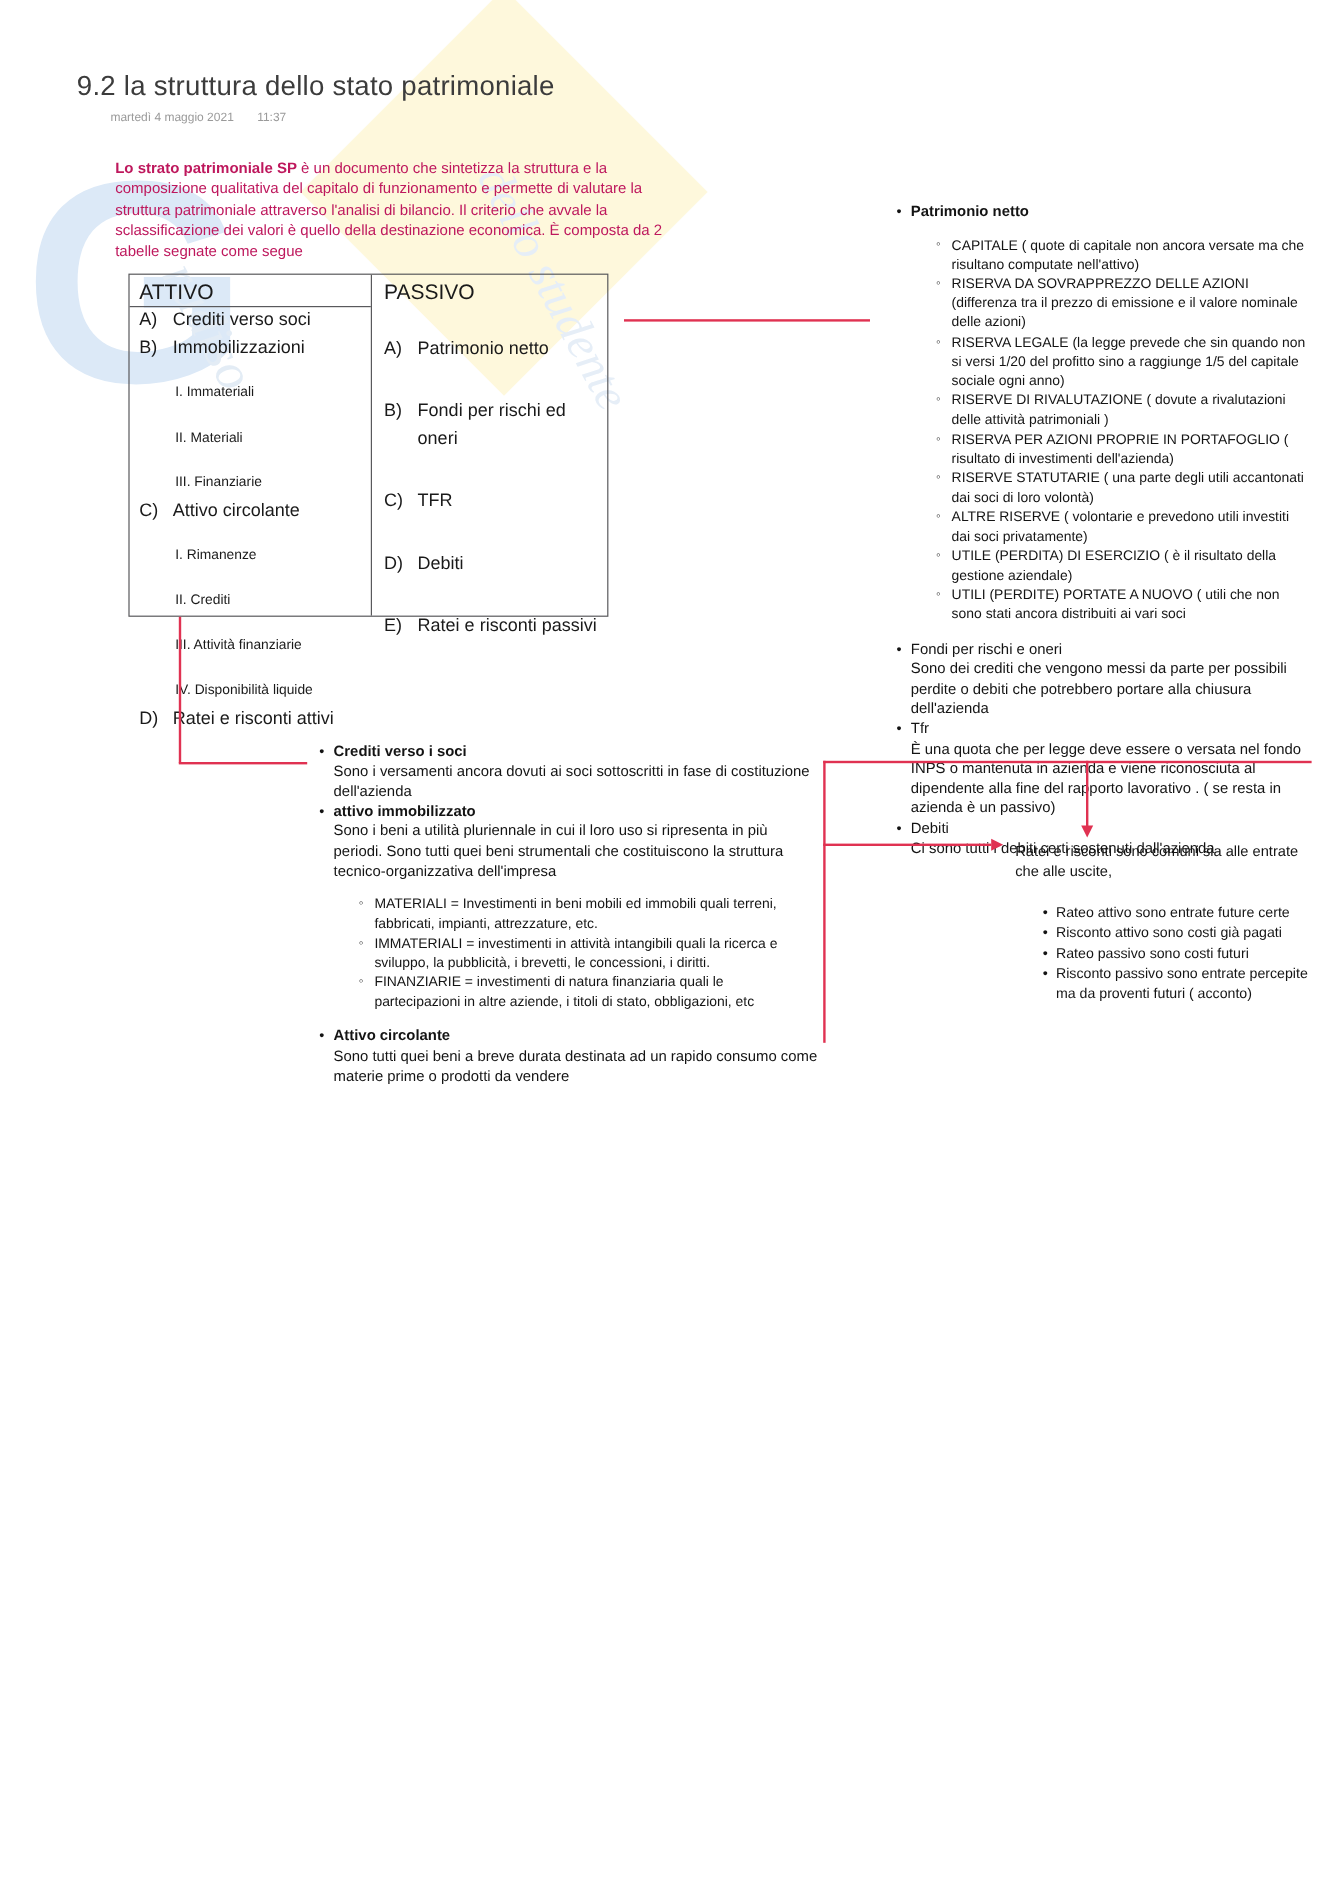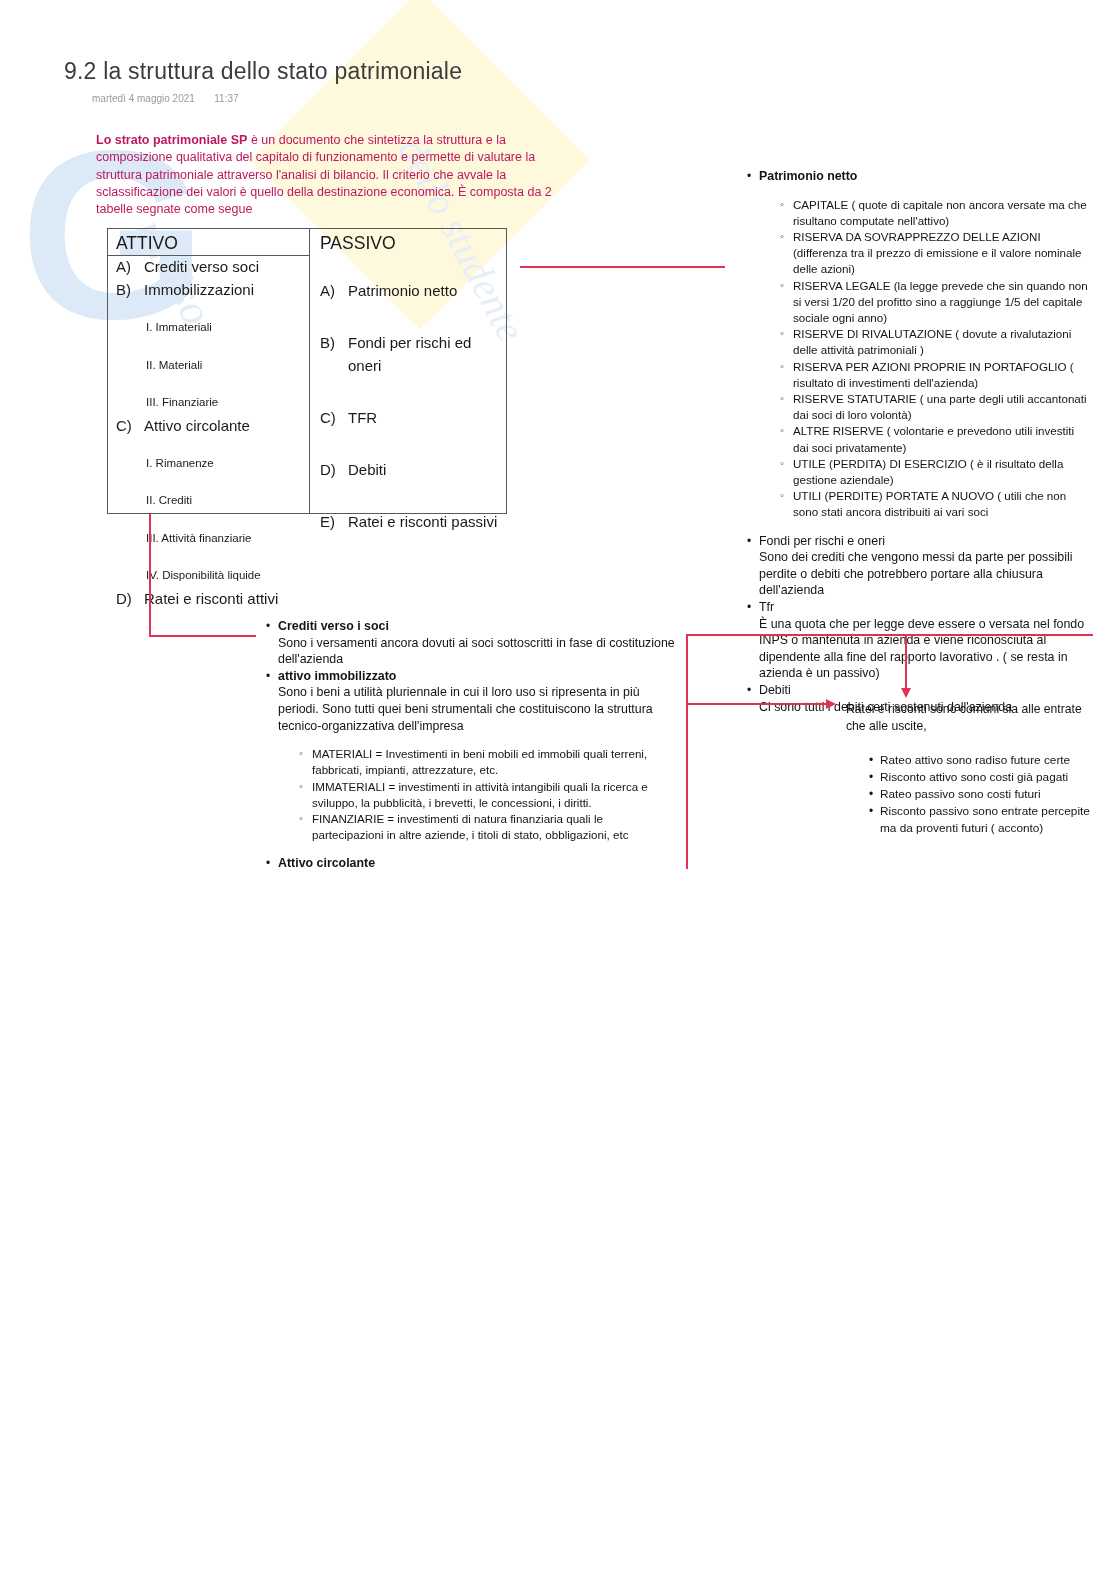--- a/index.html
+++ b/index.html
@@ -377,27 +377,28 @@
         <span class="hdr"> attivo immobilizzato</span>
         <span class="body-txt">Sono i beni a utilità pluriennale in cui il loro uso si ripresenta in più periodi. Sono tutti quei beni strumentali che costituiscono la struttura tecnico-organizzativa dell'impresa</span>
         <ul class="lv2">
           <li>MATERIALI = Investimenti in beni mobili ed immobili quali terreni, fabbricati, impianti, attrezzature, etc.</li>
           <li>IMMATERIALI = investimenti in attività intangibili quali la ricerca e sviluppo, la pubblicità, i brevetti, le concessioni, i diritti.</li>
           <li>FINANZIARIE = investimenti di natura finanziaria quali le partecipazioni in altre aziende, i titoli di stato, obbligazioni, etc</li>
         </ul>
       </li>
       <li>
         <span class="hdr">Attivo circolante</span>
+        <span class="body-txt"> Sono tutti quei beni a breve durata destinata ad un rapido consumo come materie prime o prodotti da vendere</span>
       </li>
     </ul>
   </div>
 
   <div id="ratei-block" style="left:846px; top:701px; width:262px;">
     <div id="ratei-lead">Ratei e risconti sono comuni sia alle entrate che alle uscite,</div>
     <ul class="plainb" style="margin-top:16px; padding-left:34px;">
-      <li>Rateo attivo sono radiso future certe</li>
+      <li>Rateo attivo sono entrate future certe</li>
       <li>Risconto attivo sono costi già pagati</li>
       <li>Rateo passivo sono costi futuri</li>
       <li>Risconto passivo sono entrate percepite ma da proventi futuri ( acconto)</li>
     </ul>
   </div>
 
 </div>
 
 </body></html>

